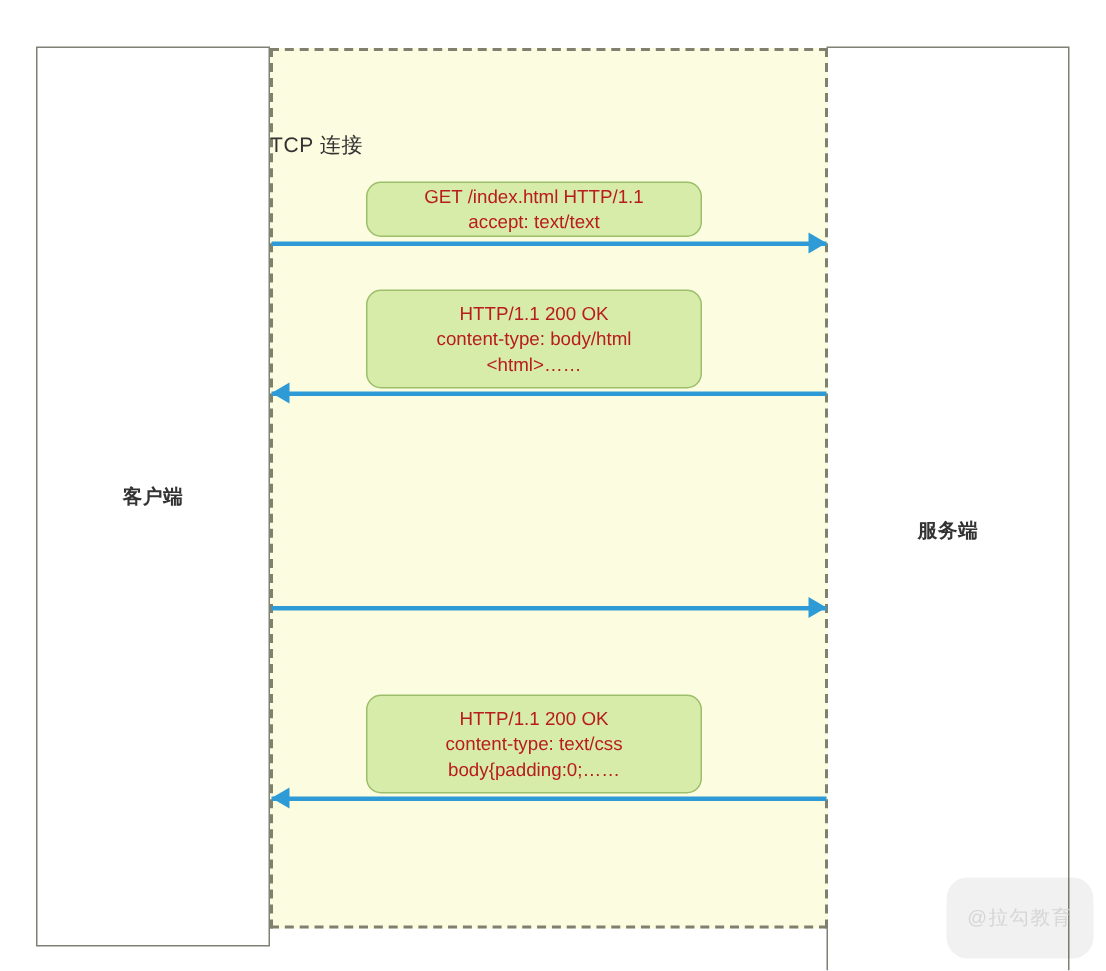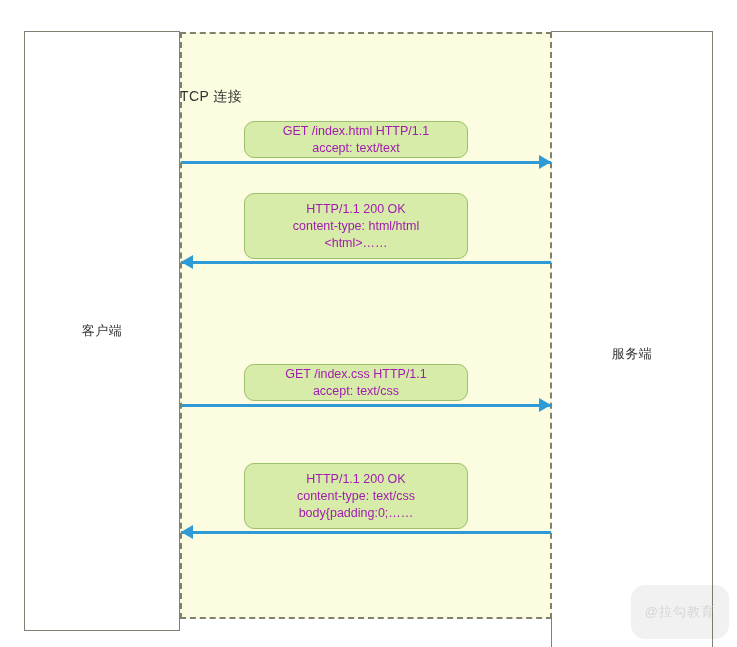--- a/index.html
+++ b/index.html
@@ -26,20 +26,21 @@
     background: #ffffff;
     display: flex;
     align-items: center;
     justify-content: center;
   }
   .participant-label {
     font-size: 13px;
     color: #333333;
     letter-spacing: 0.5px;
     white-space: nowrap;
+    font-weight: bold;
   }
   #participant-client {
     left: 24px;
     top: 31px;
     width: 156px;
     height: 600px;
   }
   #participant-server {
     left: 551px;
     top: 31px;
@@ -101,21 +102,21 @@
     border: 1px solid #9bbf6a;
     border-radius: 10px;
     display: flex;
     flex-direction: column;
     align-items: center;
     justify-content: center;
     padding: 6px 10px;
   }
   .msg-line {
     font-size: 12.5px;
-    color: #a21caf;
+    color: #b91c1c;
     line-height: 17px;
     white-space: nowrap;
     text-align: right;
   }
 
   
   #watermark {
     position: absolute;
     right: 8px;
     bottom: 8px;
@@ -147,30 +148,26 @@
 
   <div class="msg-box" style="left:244px; top:121px; width:224px; height:37px;">
     <div class="msg-line">GET /index.html HTTP/1.1</div>
     <div class="msg-line">accept: text/text</div>
   </div>
   <div class="arrow-line" style="top:161px;"></div>
   <div class="arrow-head right" style="left:539px; top:155px;"></div>
 
   <div class="msg-box" style="left:244px; top:193px; width:224px; height:66px;">
     <div class="msg-line">HTTP/1.1 200 OK</div>
-    <div class="msg-line">content-type: html/html</div>
+    <div class="msg-line">content-type: body/html</div>
     <div class="msg-line">&lt;html&gt;……</div>
   </div>
   <div class="arrow-line" style="top:261px;"></div>
   <div class="arrow-head left" style="left:181px; top:255px;"></div>
 
-  <div class="msg-box" style="left:244px; top:364px; width:224px; height:37px;">
-    <div class="msg-line">GET /index.css HTTP/1.1</div>
-    <div class="msg-line">accept: text/css</div>
-  </div>
   <div class="arrow-line" style="top:404px;"></div>
   <div class="arrow-head right" style="left:539px; top:398px;"></div>
 
   <div class="msg-box" style="left:244px; top:463px; width:224px; height:66px;">
     <div class="msg-line">HTTP/1.1 200 OK</div>
     <div class="msg-line">content-type: text/css</div>
     <div class="msg-line">body{padding:0;……</div>
   </div>
   <div class="arrow-line" style="top:531px;"></div>
   <div class="arrow-head left" style="left:181px; top:525px;"></div>

